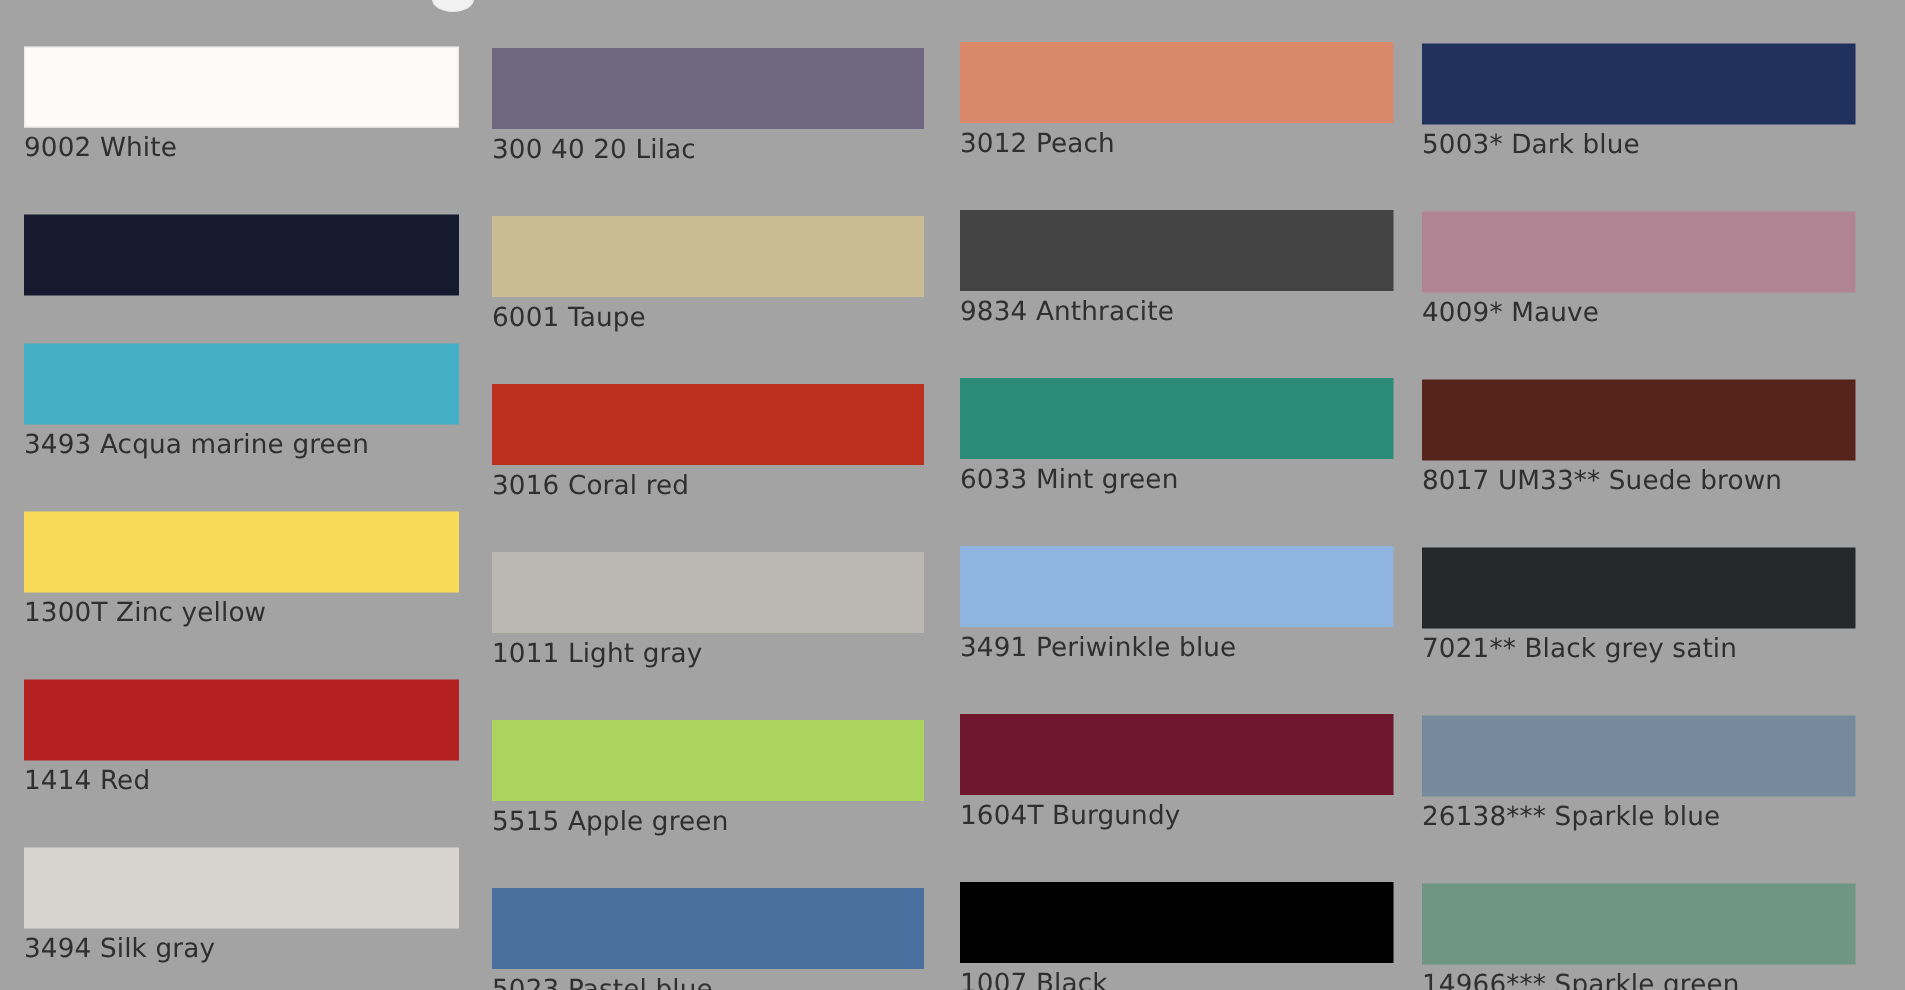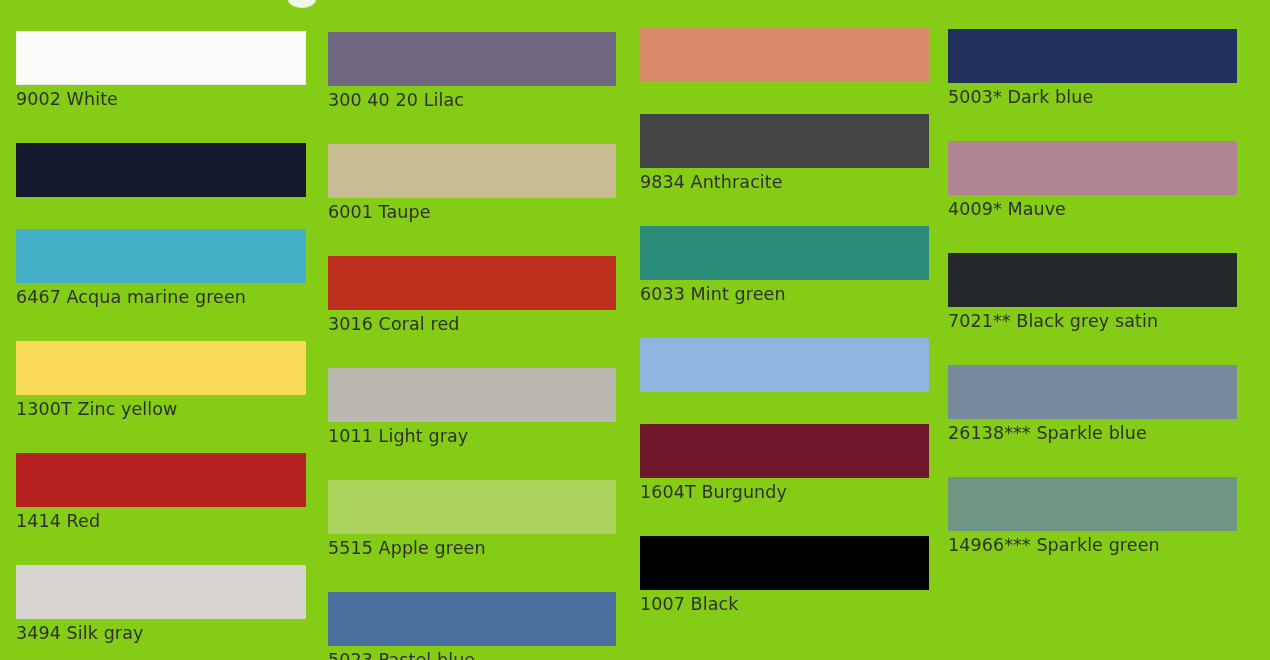--- a/index.html
+++ b/index.html
@@ -74,34 +74,34 @@
     background: #fbfbfb;
     border: 1px solid #f3f3f3;
     border-top: none;
     opacity: 0.9;
     pointer-events: none;
   }
 </style>
 </head>
 <body>
 
-<div id="palette-board" style="background: #84cc16;">
+<div id="palette-board" style="background: #a3a3a3;">
   <div class="scan-artifact"></div>
 
 <div class="swatch-column col-0">
       <div class="swatch-entry">
         <span class="swatch-chip has-outline" style="background: rgb(252, 251, 249);"></span>
         <span class="swatch-label">9002 White</span>
       </div>
       <div class="swatch-entry">
         <span class="swatch-chip" style="background: rgb(21, 26, 46);"></span>
       </div>
       <div class="swatch-entry">
         <span class="swatch-chip" style="background: rgb(68, 176, 200);"></span>
-        <span class="swatch-label">6467 Acqua marine green</span>
+        <span class="swatch-label">3493 Acqua marine green</span>
       </div>
       <div class="swatch-entry">
         <span class="swatch-chip" style="background: rgb(249, 218, 88);"></span>
         <span class="swatch-label">1300T Zinc yellow</span>
       </div>
       <div class="swatch-entry">
         <span class="swatch-chip" style="background: rgb(181, 32, 32);"></span>
         <span class="swatch-label">1414 Red</span>
       </div>
       <div class="swatch-entry">
@@ -131,51 +131,57 @@
         <span class="swatch-label">5515 Apple green</span>
       </div>
       <div class="swatch-entry">
         <span class="swatch-chip" style="background: rgb(74, 111, 159);"></span>
         <span class="swatch-label">5023 Pastel blue</span>
       </div>
     </div>
     <div class="swatch-column col-2">
       <div class="swatch-entry">
         <span class="swatch-chip" style="background: rgb(217, 136, 106);"></span>
+        <span class="swatch-label">3012 Peach</span>
       </div>
       <div class="swatch-entry">
         <span class="swatch-chip" style="background: rgb(68, 68, 68);"></span>
         <span class="swatch-label">9834 Anthracite</span>
       </div>
       <div class="swatch-entry">
         <span class="swatch-chip" style="background: rgb(42, 140, 120);"></span>
         <span class="swatch-label">6033 Mint green</span>
       </div>
       <div class="swatch-entry">
         <span class="swatch-chip" style="background: rgb(143, 180, 224);"></span>
+        <span class="swatch-label">3491 Periwinkle blue</span>
       </div>
       <div class="swatch-entry">
         <span class="swatch-chip" style="background: rgb(109, 22, 44);"></span>
         <span class="swatch-label">1604T Burgundy</span>
       </div>
       <div class="swatch-entry">
         <span class="swatch-chip" style="background: rgb(0, 0, 0);"></span>
         <span class="swatch-label">1007 Black</span>
       </div>
     </div>
     <div class="swatch-column col-3">
       <div class="swatch-entry">
         <span class="swatch-chip" style="background: rgb(32, 49, 94);"></span>
         <span class="swatch-label">5003* Dark blue</span>
       </div>
       <div class="swatch-entry">
         <span class="swatch-chip" style="background: rgb(177, 132, 148);"></span>
         <span class="swatch-label">4009* Mauve</span>
       </div>
       <div class="swatch-entry">
+        <span class="swatch-chip" style="background: rgb(87, 36, 28);"></span>
+        <span class="swatch-label">8017 UM33** Suede brown</span>
+      </div>
+      <div class="swatch-entry">
         <span class="swatch-chip" style="background: rgb(36, 40, 42);"></span>
         <span class="swatch-label">7021** Black grey satin</span>
       </div>
       <div class="swatch-entry">
         <span class="swatch-chip" style="background: rgb(118, 137, 157);"></span>
         <span class="swatch-label">26138*** Sparkle blue</span>
       </div>
       <div class="swatch-entry">
         <span class="swatch-chip" style="background: rgb(111, 150, 131);"></span>
         <span class="swatch-label">14966*** Sparkle green</span>

